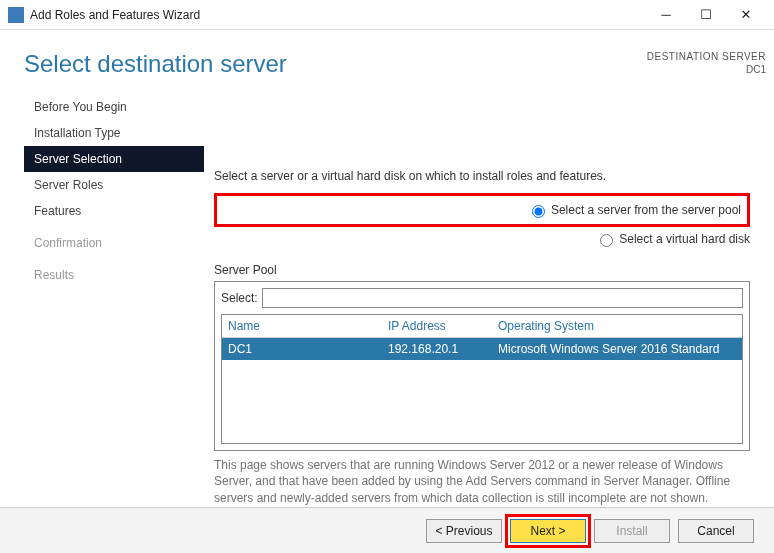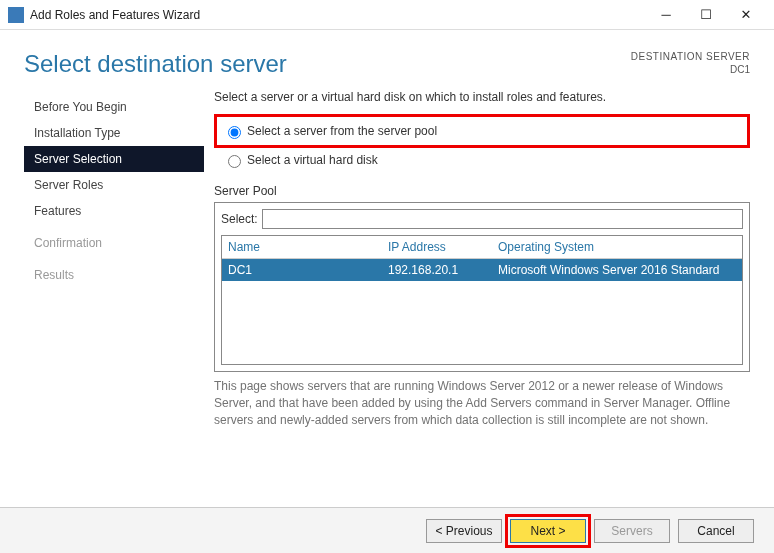--- a/index.html
+++ b/index.html
@@ -1,23 +1,23 @@
 <!DOCTYPE html>
 <html><head>
 <meta charset="utf-8">
 <style>
-  * { box-sizing: border-box; font-family: "Segoe UI", Arial, sans-serif; }
+  * { box-sizing: border-box; font-family: "Segoe UI", Arial, sans-serif; justify-content: flex-end; }
   body { margin: 0; background: #fff; width: 774px; height: 553px; overflow: hidden; }
   .titlebar { height: 30px; display: flex; align-items: center; padding: 0 8px; border-bottom: 1px solid #ddd; }
   .titlebar .icon { width: 16px; height: 16px; background: #3a7ab8; margin-right: 6px; display: inline-block; }
   .titlebar .title { font-size: 12px; color: #222; flex: 1; }
   .win-controls { display: flex; }
   .win-btn { width: 40px; height: 28px; display: flex; align-items: center; justify-content: center; font-size: 13px; color: #222; }
   .content { display: flex; flex-direction: column; height: calc(553px - 30px - 46px); }
-  .header-row { display: flex; justify-content: space-between; padding: 20px 24px 12px 24px; }
+  .header-row { display: flex; justify-content: space-between; padding: 20px 8px 12px 24px; }
   .page-title { font-size: 24px; font-weight: 300; color: #2a77a8; }
   .dest { text-align: right; font-size: 10px; color: #555; line-height: 1.3; }
   .dest .label { letter-spacing: 0.5px; }
   .body { display: flex; flex: 1; padding: 0 24px 0 24px; overflow: hidden; }
   .sidebar { width: 180px; padding-top: 4px; }
   .side-item { font-size: 12px; padding: 6px 10px; color: #444; cursor: pointer; }
   .side-item.selected { background: #0f172a; color: #fff; }
   .side-item.disabled { color: #999; margin-top: 6px; }
   .main { flex: 1; padding-left: 10px; display: flex; flex-direction: column; }
   .instr { font-size: 12px; color: #333; margin-bottom: 10px; }
@@ -111,15 +111,15 @@
       </div>
 
       <div class="desc">This page shows servers that are running Windows Server 2012 or a newer release of Windows Server, and that have been added by using the Add Servers command in Server Manager. Offline servers and newly-added servers from which data collection is still incomplete are not shown.</div>
     </div>
   </div>
 </div>
 
 <div class="footer">
   <div class="btn">&lt; Previous</div>
   <div class="btn highlight-next">Next &gt;</div>
-  <div class="btn disabled">Servers</div>
+  <div class="btn disabled">Install</div>
   <div class="btn">Cancel</div>
 </div>
 
 </body></html>

